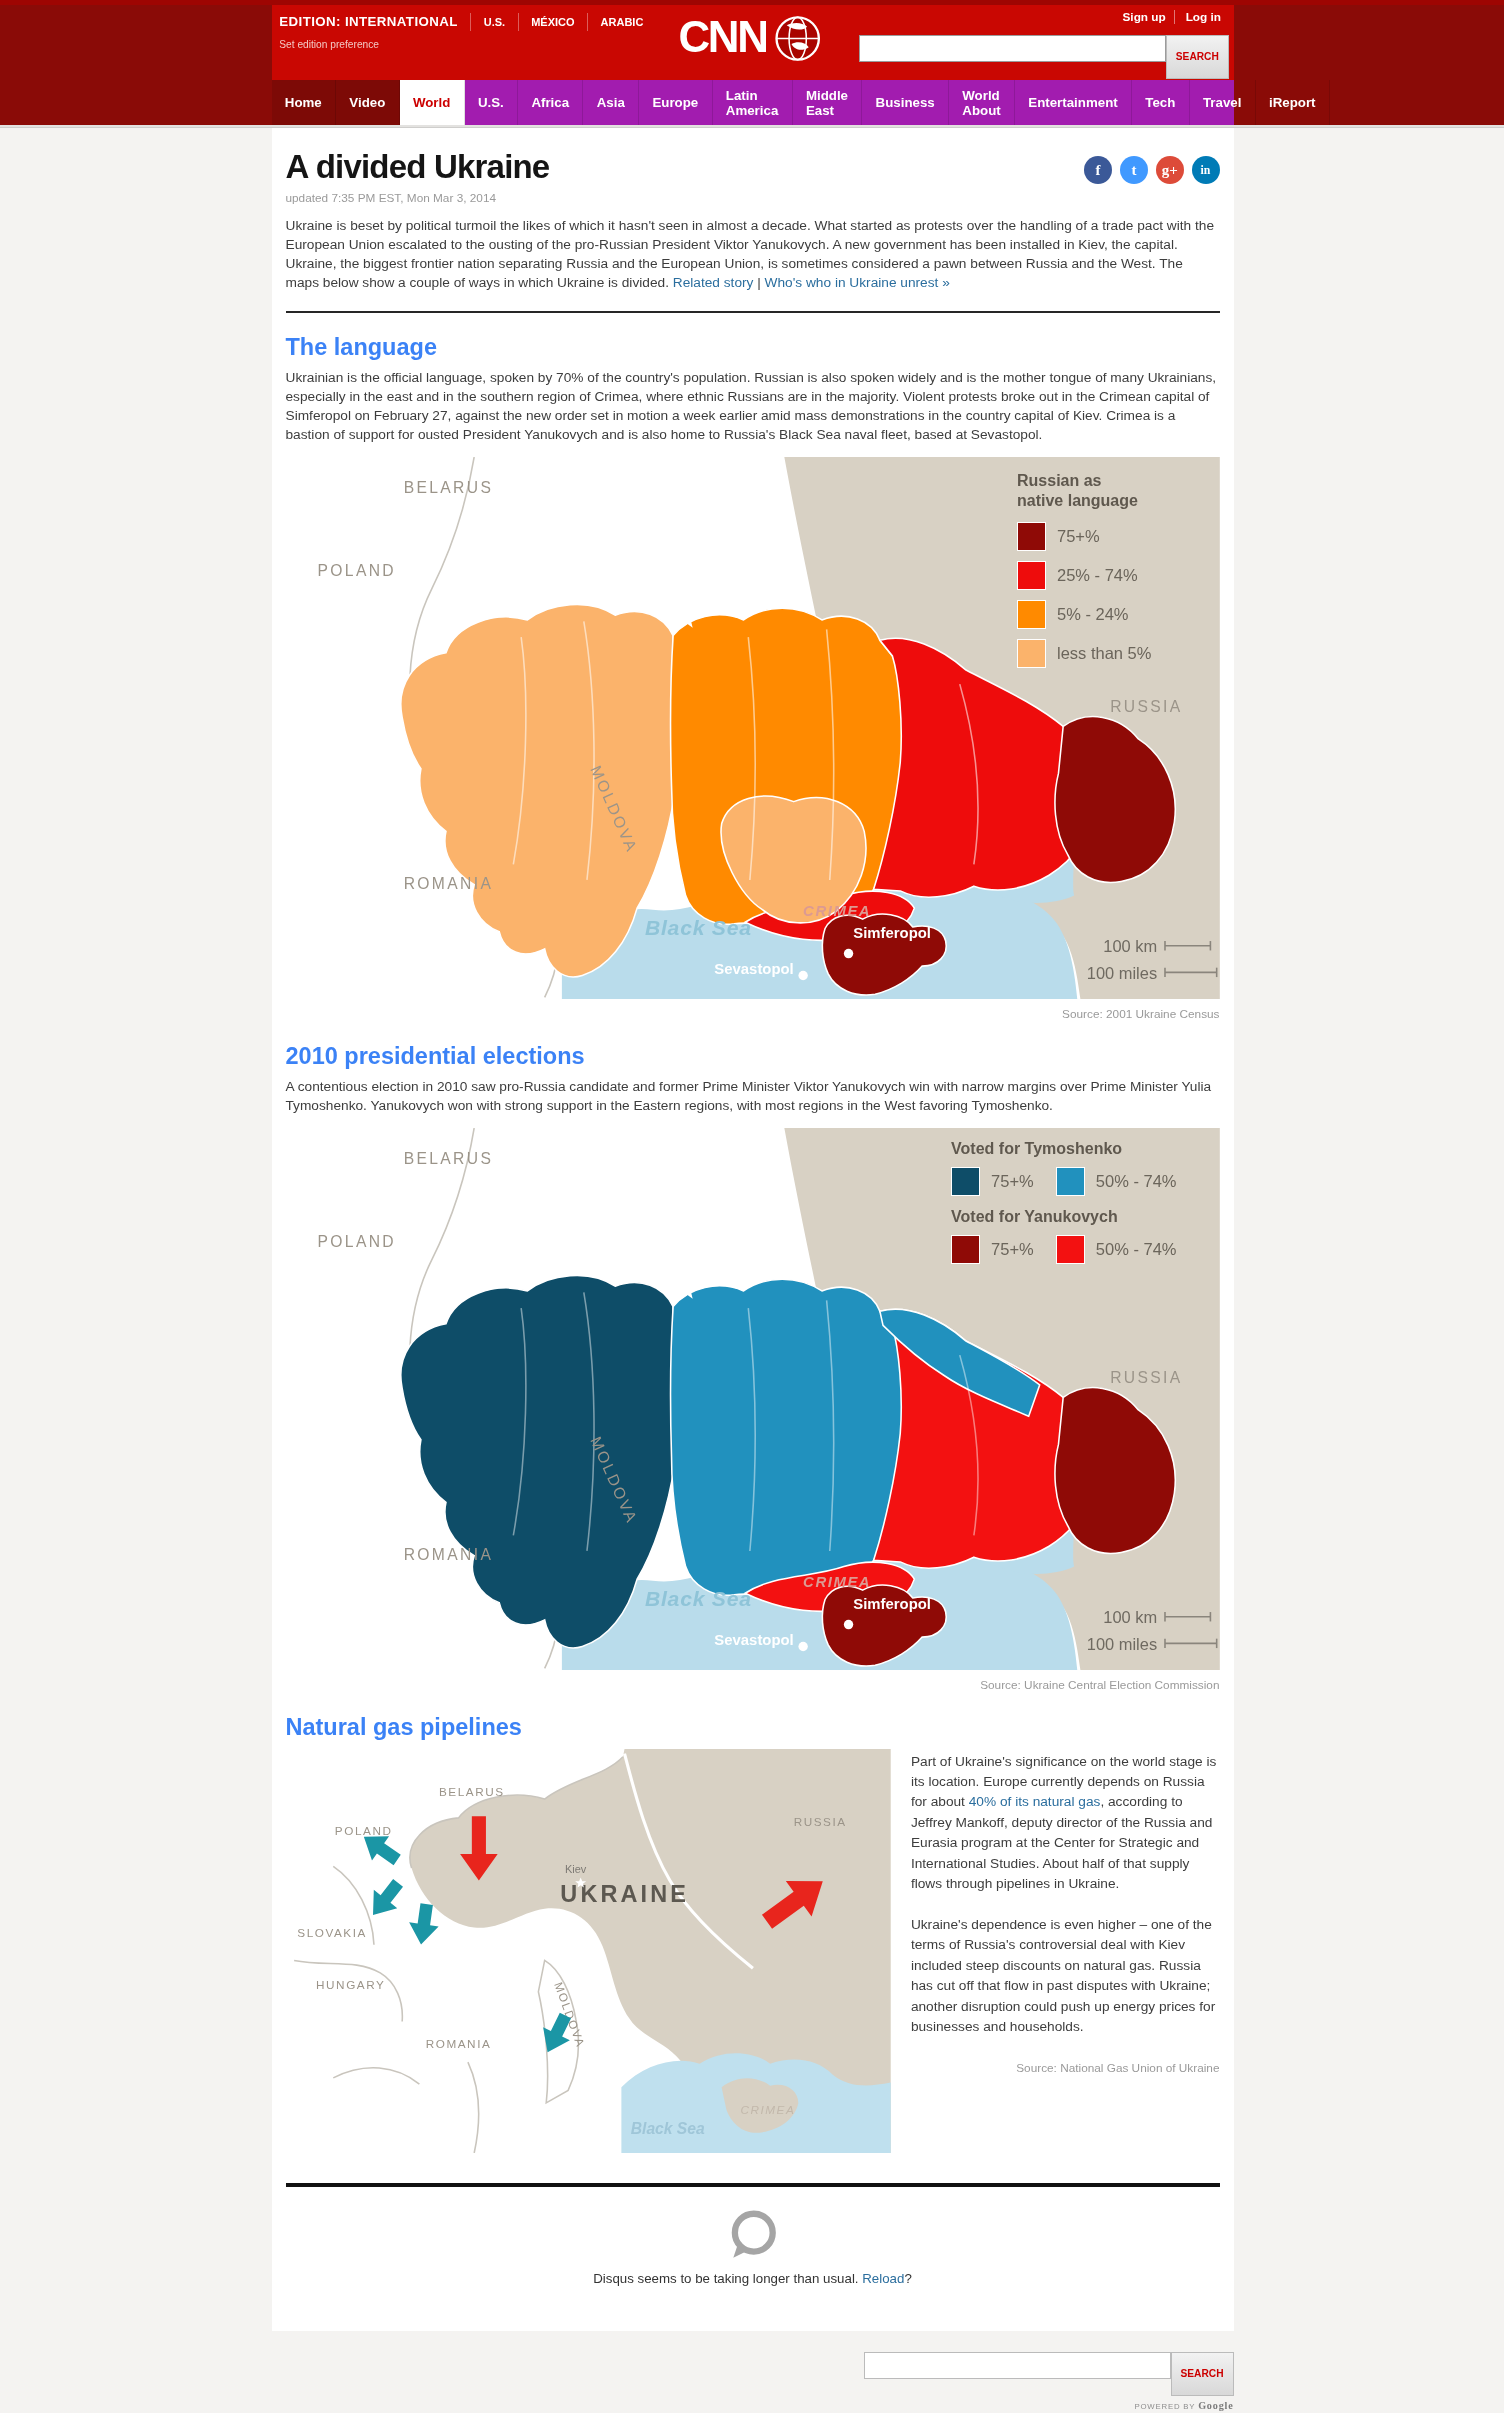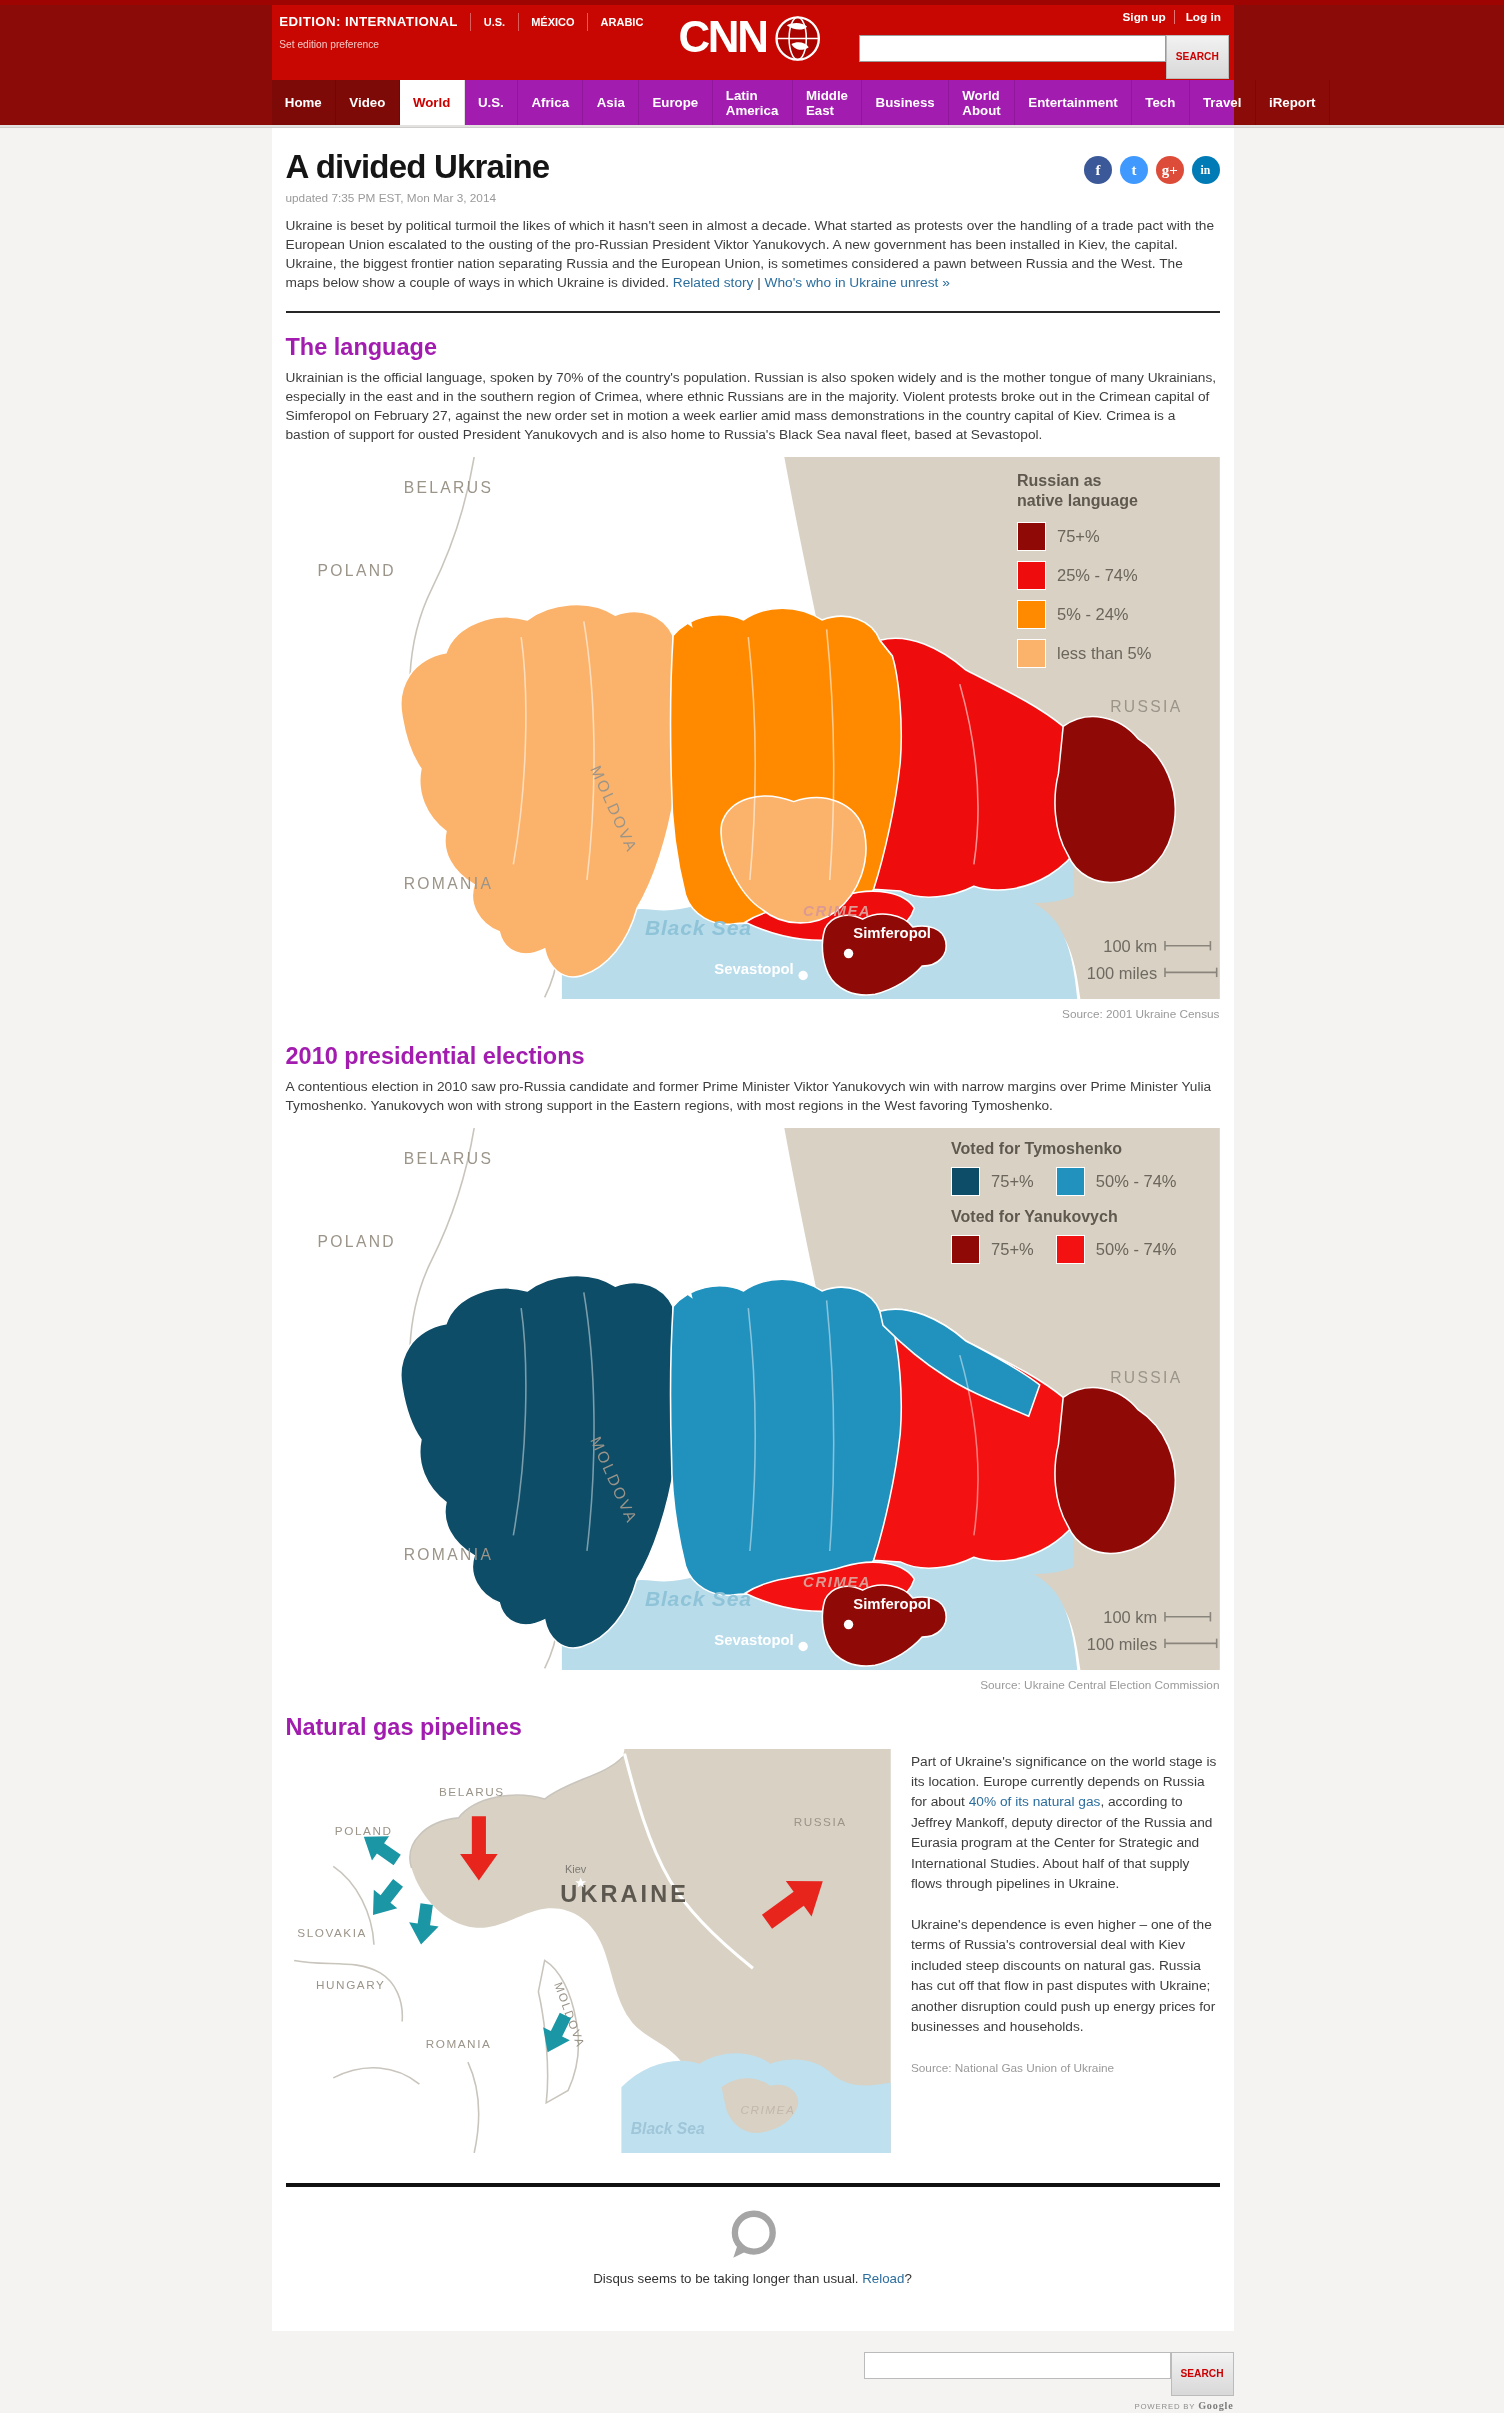--- a/index.html
+++ b/index.html
@@ -36,21 +36,21 @@
   .content-zone { background:#f4f3f1; }
   .article { background:#fff; padding:20.4px 14px 0 14px; }
   .title-row { display:flex; justify-content:space-between; align-items:flex-start; }
   h1 { font-size:33px; color:#151515; letter-spacing:-0.8px; }
   .social { display:flex; gap:7.8px; margin-top:7.8px; }
   .s-ic { width:28px; height:28px; border-radius:50%; color:#fff; font-weight:bold; font-size:15px; display:flex; align-items:center; justify-content:center; cursor:pointer; font-family:"Liberation Serif", serif; }
   .updated { color:#9a9a9a; font-size:11.8px; margin:4.7px 0 11px; }
   .bodytext { font-size:13.7px; line-height:19px; color:#3d3d3d; }
   a.blue { color:#2b6e9e; text-decoration:none; cursor:pointer; }
   hr.dark { border:none; border-top:2.4px solid #262626; margin:19px 0 20.4px; }
-  h2 { font-size:23.5px; color:#a21caf; margin:1.6px 0 7.8px; }
+  h2 { font-size:23.5px; color:#3b82f6; margin:1.6px 0 7.8px; }
   .sect-p { margin-bottom:12.5px; }
 
   
   .map-wrap { position:relative; margin-top:7.8px; }
   .map-wrap svg { display:block; }
   .map-label { fill:#9b9489; font-size:20px; letter-spacing:3px; }
   .map-label-sm { fill:#9b9489; font-size:15px; letter-spacing:2px; }
   .city { fill:#fff; font-size:20px; font-weight:bold; }
   .city-grey { fill:#7d7a74; font-size:14px; }
   .crimea-lb { fill:#dc9a92; font-size:19px; font-style:italic; letter-spacing:2px; font-weight:bold; }
@@ -63,21 +63,21 @@
   .leg-item .lab { font-size:16.5px; color:#6b655b; }
   .leg-row { display:flex; gap:22px; }
   .leg-row .leg-item { margin-top:7.8px; }
   .leg-group { margin-bottom:11px; }
   .source { text-align:right; color:#9a9a9a; font-size:11.8px; margin:7.8px 0 22px; }
 
   
   .gas-row { display:flex; gap:20.4px; margin-top:7.8px; }
   .gas-col { width:309px; font-size:13.7px; line-height:20.4px; color:#3d3d3d; padding-top:3.1px; }
   .gas-col p { margin-bottom:20.4px; }
-  .gas-src { color:#9a9a9a; font-size:11.8px; }
+  .gas-src { color:#9a9a9a; font-size:11.8px;text-align:right; }
 
   
   .disqus { border-top:4.7px solid #111; margin-top:27px; padding:22px 0 45px; text-align:center; }
   .disqus-msg { font-size:13.3px; color:#333; margin-top:7.8px; }
 
   
   .footer-zone { background:#f4f3f1; padding-top:20.4px; }
   .f-search { display:flex; justify-content:flex-end; }
   .f-powered { text-align:right; color:#8e8e8e; font-size:7.8px; letter-spacing:0.8px; margin-top:4.7px; }
   .f-powered b { color:#7b7b7b; font-size:10.2px; font-family:"Liberation Serif", serif; }

